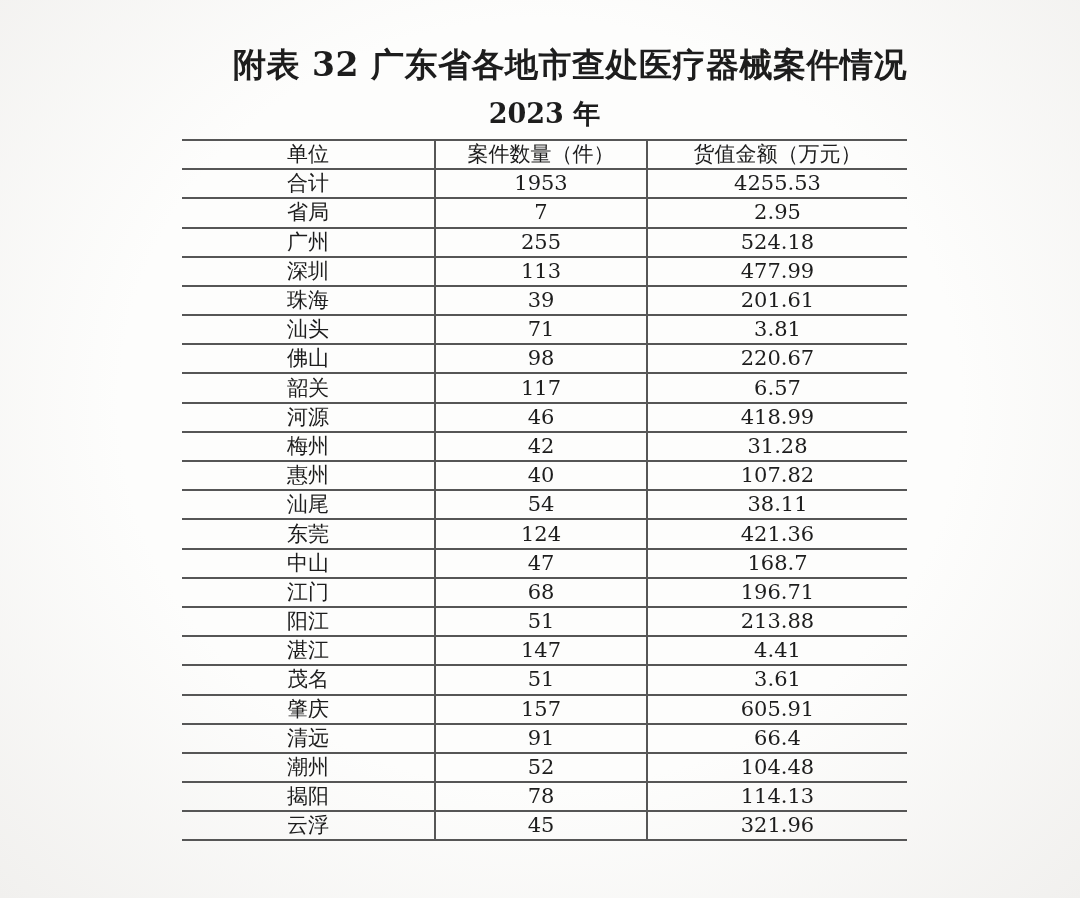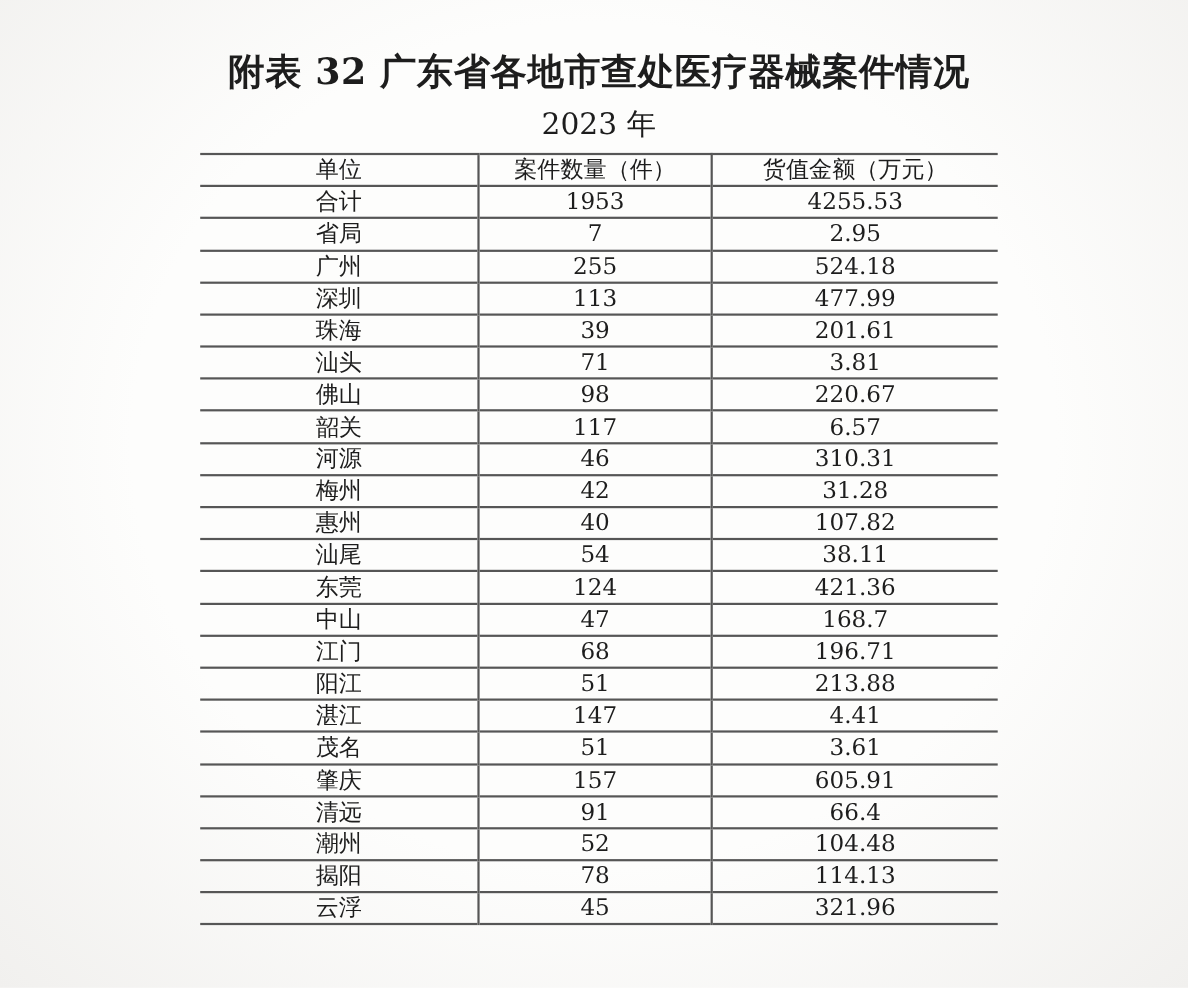--- a/index.html
+++ b/index.html
@@ -18,29 +18,29 @@
   .doc {
     width: 725px;
     margin-left: 182px;
   }
   .doc-title {
     margin: 0;
     padding-top: 44px;
     font-size: 33px;
     line-height: 1.3;
     font-weight: 700;
-    text-align: center;
+    text-align: right;
     letter-spacing: 0.5px;
     white-space: nowrap;
   }
   .doc-year {
     margin: 9px 0 0 0;
     font-size: 27px;
     line-height: 1.3;
-    font-weight: 400;
+    font-weight: 700;
     text-align: center;
   }
   table.data-table {
     border-collapse: collapse;
     table-layout: fixed;
     width: 725px;
     margin-top: 8px;
     border-top: 2px solid #565656;
     border-bottom: 2px solid #565656;
   }
@@ -123,21 +123,21 @@
           <td>220.67</td>
         </tr>
         <tr>
           <td>韶关</td>
           <td>117</td>
           <td>6.57</td>
         </tr>
         <tr>
           <td>河源</td>
           <td>46</td>
-          <td>310.31</td>
+          <td>418.99</td>
         </tr>
         <tr>
           <td>梅州</td>
           <td>42</td>
           <td>31.28</td>
         </tr>
         <tr>
           <td>惠州</td>
           <td>40</td>
           <td>107.82</td>

